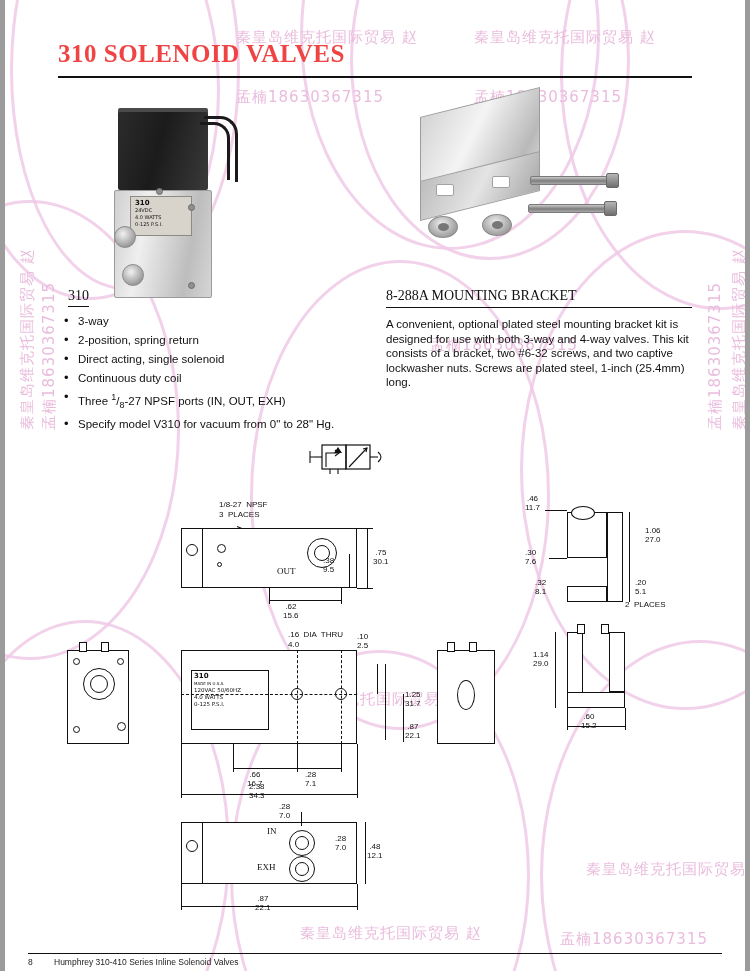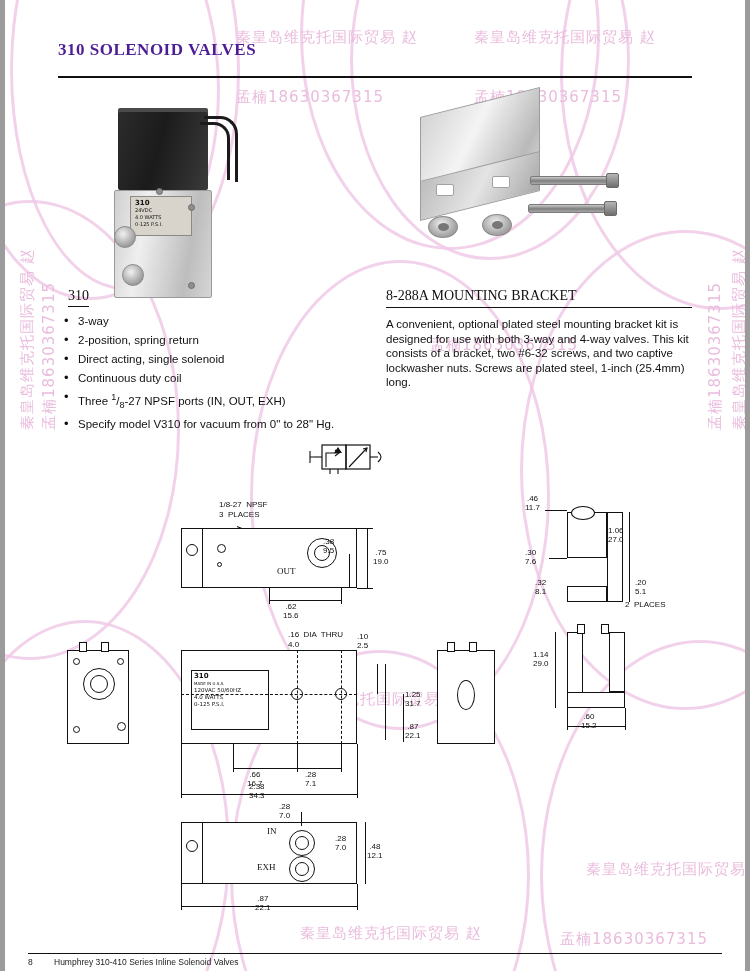--- a/index.html
+++ b/index.html
@@ -33,22 +33,22 @@
   
   .page-border {
     position: absolute; left: 0; top: 0; width: 750px; height: 971px;
     border-left: 5px solid #9b9b9b;
     border-right: 5px solid #9b9b9b;
   }
 
   
   .title {
     position: absolute; left: 58px; top: 40px;
-    font-size: 17px; font-weight: bold; letter-spacing: .5px;
-    color: #4c1d95;
+    font-size: 25px; font-weight: bold; letter-spacing: .5px;
+    color: #ef4444;
     font-family: "Liberation Serif", serif;
   }
   .title-rule {
     position: absolute; left: 58px; top: 76px; width: 634px; height: 2px;
     background: #111;
   }
 
   
   .valve-photo { position: absolute; left: 100px; top: 100px; width: 130px; height: 205px; }
   .valve-coil {
@@ -315,24 +315,24 @@
   <div class="circ" style="left:181px; top:62px; width:12px; height:12px;"></div>
   <div class="circ" style="left:212px; top:62px; width:9px; height:9px;"></div>
   <div class="circ" style="left:212px; top:80px; width:5px; height:5px;"></div>
   <div class="circ" style="left:302px; top:56px; width:30px; height:30px;"></div>
   <div class="circ" style="left:309px; top:63px; width:16px; height:16px;"></div>
   <div class="label-in-box" style="left:272px; top:84px;">OUT</div>
 
   <div class="vline" style="left:362px; top:46px; height:60px;"></div>
   <div class="hline" style="left:352px; top:46px; width:16px;"></div>
   <div class="hline" style="left:352px; top:106px; width:16px;"></div>
-  <div class="dim-text" style="left:368px; top:66px;"><span>.75</span><br><span>19.0</span></div>
+  <div class="dim-text" style="left:368px; top:66px;"><span>.75</span><br><span>30.1</span></div>
 
   <div class="vline" style="left:344px; top:72px; height:34px;"></div>
-  <div class="dim-text" style="left:318px; top:55px;"><span>.38</span><br><span>9.5</span></div>
+  <div class="dim-text" style="left:318px; top:74px;"><span>.38</span><br><span>9.5</span></div>
 
   <div class="hline" style="left:264px; top:118px; width:72px;"></div>
   <div class="vline" style="left:264px; top:106px; height:16px;"></div>
   <div class="vline" style="left:336px; top:106px; height:16px;"></div>
   <div class="dim-text" style="left:278px; top:120px;"><span>.62</span><br><span>15.6</span></div>
 
   <div class="dr-label" style="left:272px; top:148px;margin-left:11px;">.16  DIA  THRU
 4.0
 2  PLACES</div>
   <div class="lead" style="left:272px; top:176px; width:46px; transform:rotate(40deg); transform-origin:left center;"></div>
@@ -408,21 +408,21 @@
   <div class="vline" style="left:352px; top:402px; height:26px;"></div>
   <div class="dim-text" style="left:250px; top:412px;"><span>.87</span><br><span>22.1</span></div>
 
   <div class="box" style="left:562px; top:30px; width:40px; height:46px;"></div>
   <div class="box" style="left:602px; top:30px; width:16px; height:90px;"></div>
   <div class="box" style="left:562px; top:104px; width:40px; height:16px;"></div>
   <div class="circ" style="left:566px; top:24px; width:24px; height:14px;"></div>
 
   <div class="dim-text" style="left:520px; top:12px;"><span>.46</span><br><span>11.7</span></div>
   <div class="hline" style="left:540px; top:28px; width:22px;"></div>
-  <div class="dim-text" style="left:603px; top:44px;text-align:center;"><span>1.06</span><br><span>27.0</span></div>
+  <div class="dim-text" style="left:640px; top:44px;text-align:center;"><span>1.06</span><br><span>27.0</span></div>
   <div class="vline" style="left:624px; top:30px; height:90px;"></div>
   <div class="dim-text" style="left:520px; top:66px;"><span>.30</span><br><span>7.6</span></div>
   <div class="hline" style="left:544px; top:76px; width:18px;"></div>
   <div class="dim-text" style="left:630px; top:96px;"><span>.20</span><br><span>5.1</span></div>
   <div class="dim-text" style="left:530px; top:96px;"><span>.32</span><br><span>8.1</span></div>
   <div class="dim-text" style="left:620px; top:118px;">2  PLACES</div>
 
   <div class="box" style="left:562px; top:150px; width:16px; height:76px;"></div>
   <div class="box" style="left:562px; top:210px; width:58px; height:16px;"></div>
   <div class="box" style="left:604px; top:150px; width:16px; height:60px;"></div>

